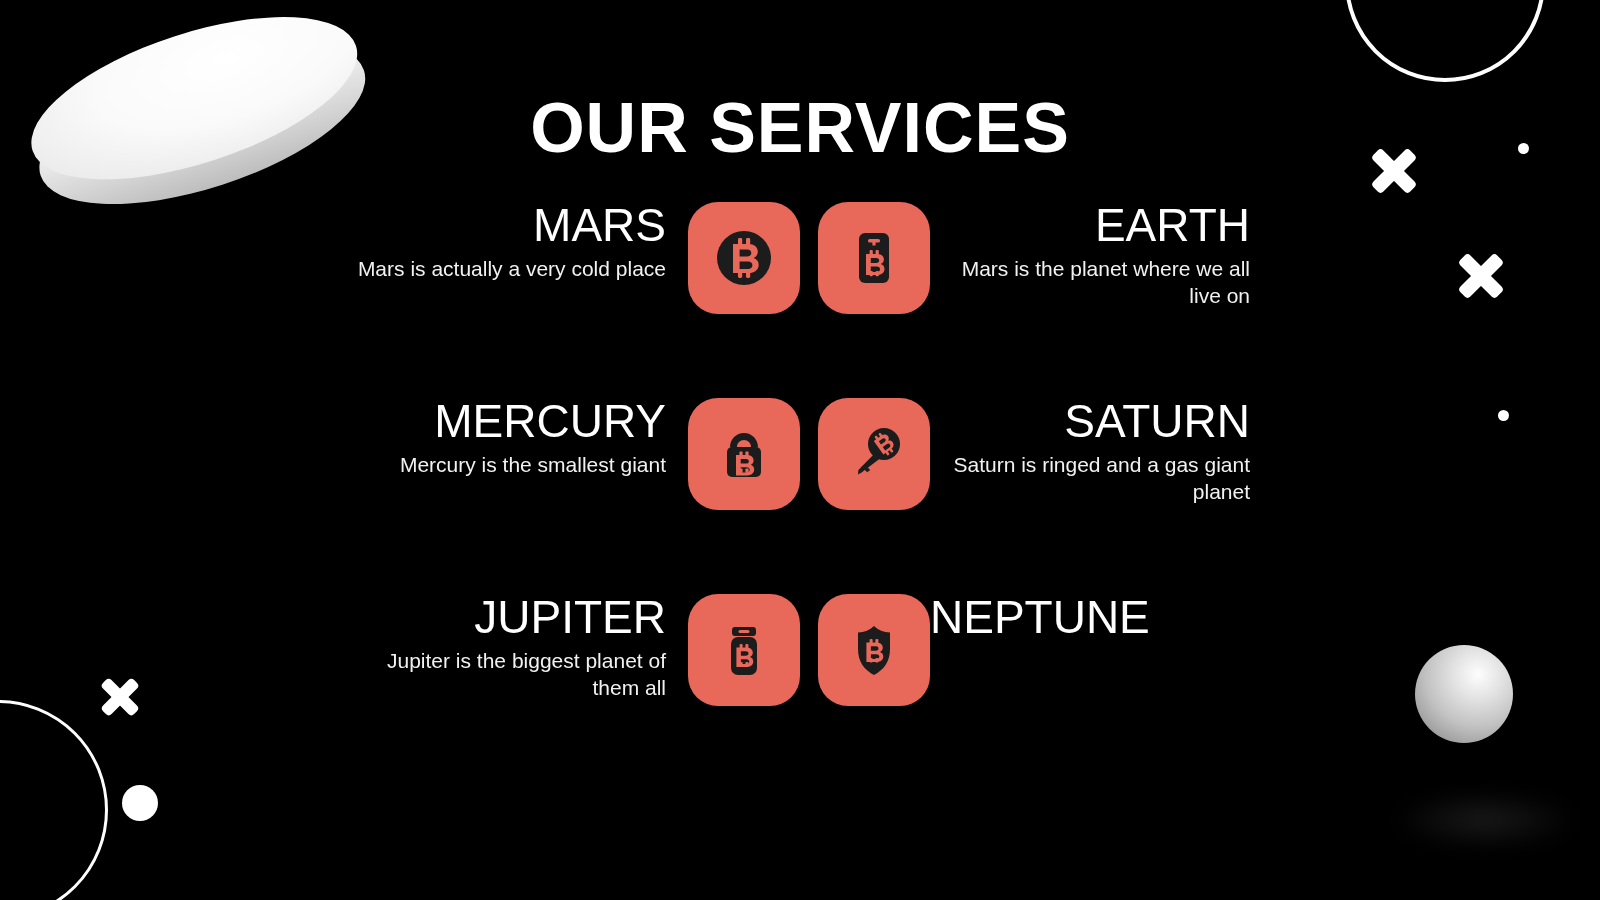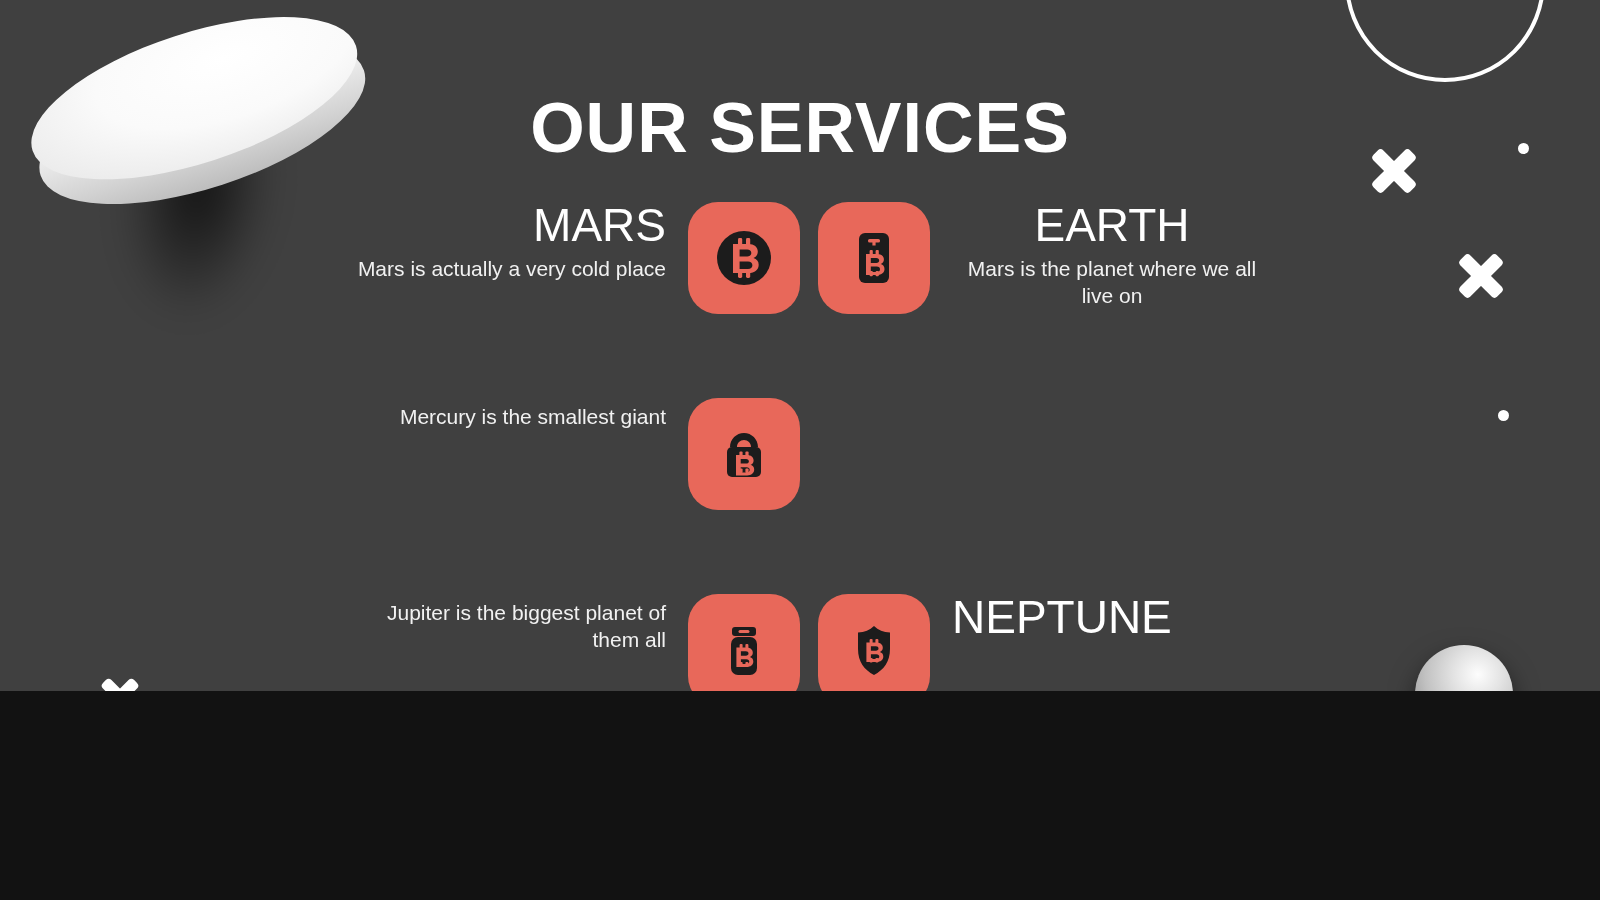--- a/index.html
+++ b/index.html
@@ -4,22 +4,22 @@
 <style>
   * { margin:0; padding:0; box-sizing:border-box; }
   html,body { background:#121212; }
   body {
     width:1600px; height:900px;
     font-family:"Liberation Sans", sans-serif;
     overflow:hidden;
   }
   #slide {
     position:relative;
-    width:1600px; height:691px;
-    background:#404040;
+    width:1600px; height:900px;
+    background:#000000;
     overflow:hidden;
   }
 
   
   .deco { position:absolute; pointer-events:none; }
 
   
   .disc-wrap { left:10px; top:10px; width:400px; height:260px; }
   .disc-shadow {
     position:absolute; left:108px; top:120px;
@@ -100,21 +100,21 @@
     width:1100px;
   }
   .row { display:flex; height:196px; }
   .cell { display:flex; align-items:flex-start; }
 
   
   .cell-left { width:550px; justify-content:flex-end; }
   .cell-left .txt { text-align:right; padding-right:22px; }
   
   .cell-right { width:550px; justify-content:flex-start; padding-left:18px; }
-  .cell-right .txt { text-align:center; padding-left:22px; }
+  .cell-right .txt { text-align:right; }
 
   .txt { padding-top:6px; }
   .planet-name {
     color:#ffffff;
     font-size:46px;
     font-weight:400;
     line-height:1.04;
     white-space:nowrap;
   }
   .planet-desc {
@@ -215,42 +215,64 @@
         <div class="txt">
           <div class="planet-name">EARTH</div>
           <div class="planet-desc">Mars is the planet where we all live on</div>
         </div>
       </div>
     </div>
 
     <div class="row">
       <div class="cell cell-left">
         <div class="txt">
+          <div class="planet-name">MERCURY</div>
           <div class="planet-desc">Mercury is the smallest giant</div>
         </div>
         <div class="tile">
           <svg width="62" height="62" viewBox="0 0 62 62" aria-hidden="true">
             <path d="M17 24c0-7.7 6.3-14 14-14s14 6.3 14 14h-7c0-3.9-3.1-7-7-7s-7 3.1-7 7h-7z" fill="#1c1c1c"></path>
             <rect x="14" y="24" width="34" height="30" rx="5" fill="#1c1c1c"></rect>
             <g fill="#e8685a">
               <rect x="26.4" y="28.5" width="3.2" height="4.6" rx="1"></rect>
               <rect x="32.4" y="28.5" width="3.2" height="4.6" rx="1"></rect>
               <rect x="26.4" y="45.5" width="3.2" height="4.6" rx="1"></rect>
               <rect x="32.4" y="45.5" width="3.2" height="4.6" rx="1"></rect>
               <path d="M23 32h11c3.9 0 6.6 2.2 6.6 5.4 0 2.1-1.2 3.8-3 4.4 2.2 0.6 3.6 2.3 3.6 4.8 0 3.5-2.8 5.8-7.1 5.8H23V32zm4.7 3.9v4.7h5.4c1.7 0 2.8-0.9 2.8-2.3s-1.1-2.4-2.8-2.4h-5.4zm0 8.4v5.1h5.9c1.9 0 3.1-1 3.1-2.6s-1.2-2.5-3.1-2.5h-5.9z"></path>
             </g>
           </svg>
         </div>
       </div>
 
+      <div class="cell cell-right">
+        <div class="tile">
+          <svg width="62" height="62" viewBox="0 0 62 62" aria-hidden="true">
+            <circle cx="41" cy="21" r="16" fill="#1c1c1c"></circle>
+            <path d="M32.6 29.4l5.4 5.4-19.4 14.6-3.6 2.2 0.4-4.6z" fill="#1c1c1c"></path>
+            <path d="M21.6 41.4l5.6 5.6-3 2.3-5.6-5.6z" fill="#1c1c1c"></path>
+            <g fill="#e8685a" transform="translate(41,21) rotate(-35) translate(-41,-21)">
+              <rect x="37.2" y="9.6" width="2.6" height="3.8" rx="0.9"></rect>
+              <rect x="42" y="9.6" width="2.6" height="3.8" rx="0.9"></rect>
+              <rect x="37.2" y="28.8" width="2.6" height="3.8" rx="0.9"></rect>
+              <rect x="42" y="28.8" width="2.6" height="3.8" rx="0.9"></rect>
+              <path d="M34.4 12.6h9c3.2 0 5.4 1.8 5.4 4.4 0 1.7-1 3.1-2.5 3.6 1.8 0.5 2.9 1.9 2.9 3.9 0 2.9-2.3 4.8-5.8 4.8h-9V12.6zm3.9 3.2v3.8h4.4c1.4 0 2.3-0.7 2.3-1.9s-0.9-1.9-2.3-1.9h-4.4zm0 6.9v4.2h4.8c1.6 0 2.5-0.8 2.5-2.1s-0.9-2.1-2.5-2.1h-4.8z"></path>
+            </g>
+          </svg>
+        </div>
+        <div class="txt">
+          <div class="planet-name">SATURN</div>
+          <div class="planet-desc">Saturn is ringed and a gas giant planet</div>
+        </div>
+      </div>
     </div>
 
     <div class="row">
       <div class="cell cell-left">
         <div class="txt">
+          <div class="planet-name">JUPITER</div>
           <div class="planet-desc">Jupiter is the biggest planet of them all</div>
         </div>
         <div class="tile">
           <svg width="62" height="62" viewBox="0 0 62 62" aria-hidden="true">
             <rect x="19" y="8" width="24" height="9" rx="3" fill="#1c1c1c"></rect>
             <rect x="25.5" y="11" width="11" height="3" rx="1.5" fill="#e8685a"></rect>
             <rect x="18" y="18" width="26" height="38" rx="7" fill="#1c1c1c"></rect>
             <g fill="#e8685a">
               <rect x="26.6" y="25" width="3" height="4.4" rx="1"></rect>
               <rect x="32.4" y="25" width="3" height="4.4" rx="1"></rect>

